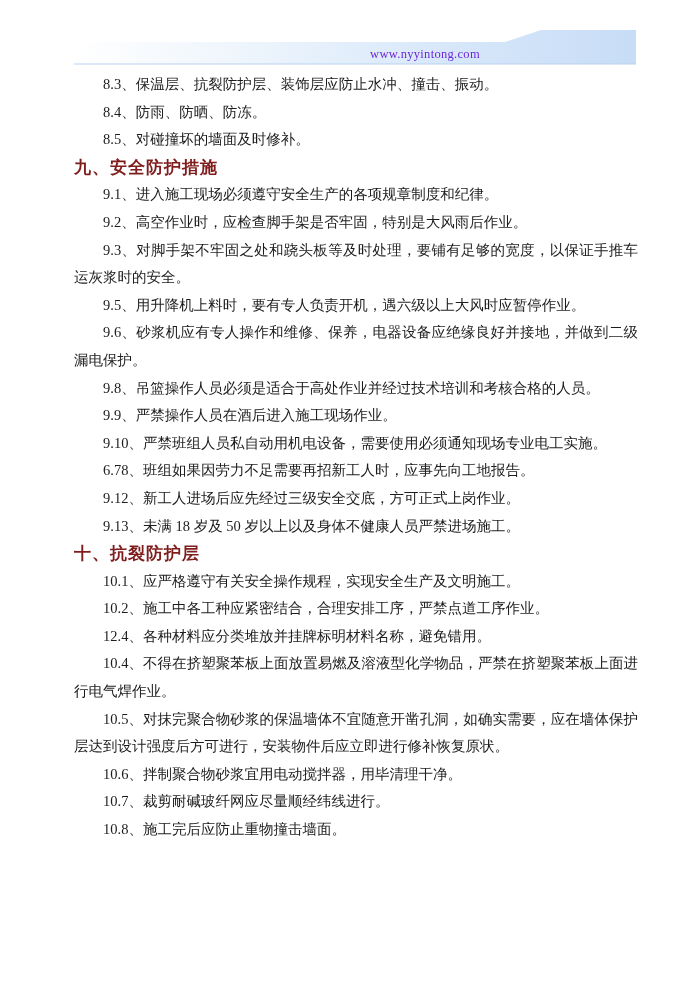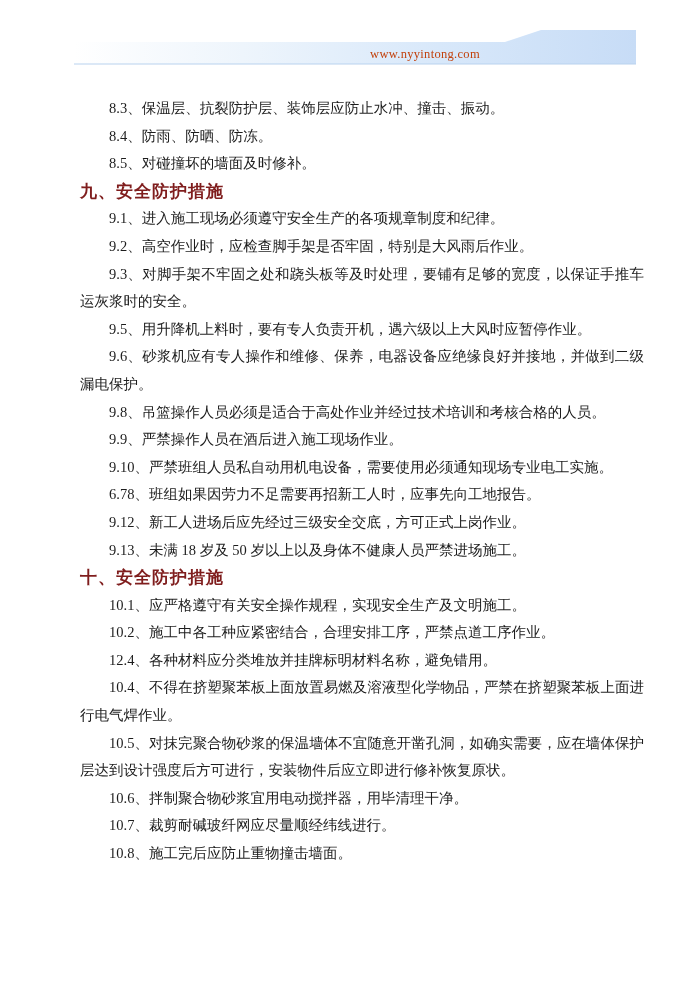--- a/index.html
+++ b/index.html
@@ -20,35 +20,34 @@
     width: 700px; height: 70px;
   }
   .header svg { display: block; }
   .site-url {
     position: absolute;
     left: 350px;
     top: 47px;
     width: 150px;
     text-align: center;
     font-size: 12.5px;
-    color: #c2410c;
+    color: #6d28d9;
     letter-spacing: 0.3px;
     font-family: "Liberation Serif", "DejaVu Serif", serif;
   }
 
   
   .doc {
     position: absolute;
-    left: 80px;
+    left: 74px;
     top: 71px;
     width: 564px;
     font-size: 14.5px;
     line-height: 27.6px;
     text-align: justify;
-    margin-top: 24px;
   }
   .doc p.item {
     text-indent: 2em;
     font-family: "Liberation Serif", "DejaVu Serif", serif;
   }
   .doc h2.heading {
     font-family: "Liberation Sans", "DejaVu Sans", sans-serif;
     font-weight: 700;
     font-size: 17px;
     line-height: 27.6px;
@@ -85,21 +84,21 @@
     <p class="item">9.2、高空作业时，应检查脚手架是否牢固，特别是大风雨后作业。</p>
     <p class="item">9.3、对脚手架不牢固之处和跷头板等及时处理，要铺有足够的宽度，以保证手推车运灰浆时的安全。</p>
     <p class="item">9.5、用升降机上料时，要有专人负责开机，遇六级以上大风时应暂停作业。</p>
     <p class="item">9.6、砂浆机应有专人操作和维修、保养，电器设备应绝缘良好并接地，并做到二级漏电保护。</p>
     <p class="item">9.8、吊篮操作人员必须是适合于高处作业并经过技术培训和考核合格的人员。</p>
     <p class="item">9.9、严禁操作人员在酒后进入施工现场作业。</p>
     <p class="item">9.10、严禁班组人员私自动用机电设备，需要使用必须通知现场专业电工实施。</p>
     <p class="item">6.78、班组如果因劳力不足需要再招新工人时，应事先向工地报告。</p>
     <p class="item">9.12、新工人进场后应先经过三级安全交底，方可正式上岗作业。</p>
     <p class="item">9.13、未满 18 岁及 50 岁以上以及身体不健康人员严禁进场施工。</p>
-    <h2 class="heading">十、安全防护措施</h2>
+    <h2 class="heading">十、抗裂防护层</h2>
     <p class="item">10.1、应严格遵守有关安全操作规程，实现安全生产及文明施工。</p>
     <p class="item">10.2、施工中各工种应紧密结合，合理安排工序，严禁点道工序作业。</p>
     <p class="item">12.4、各种材料应分类堆放并挂牌标明材料名称，避免错用。</p>
     <p class="item">10.4、不得在挤塑聚苯板上面放置易燃及溶液型化学物品，严禁在挤塑聚苯板上面进行电气焊作业。</p>
     <p class="item">10.5、对抹完聚合物砂浆的保温墙体不宜随意开凿孔洞，如确实需要，应在墙体保护层达到设计强度后方可进行，安装物件后应立即进行修补恢复原状。</p>
     <p class="item">10.6、拌制聚合物砂浆宜用电动搅拌器，用毕清理干净。</p>
     <p class="item">10.7、裁剪耐碱玻纤网应尽量顺经纬线进行。</p>
     <p class="item">10.8、施工完后应防止重物撞击墙面。</p>
   </div>
 

